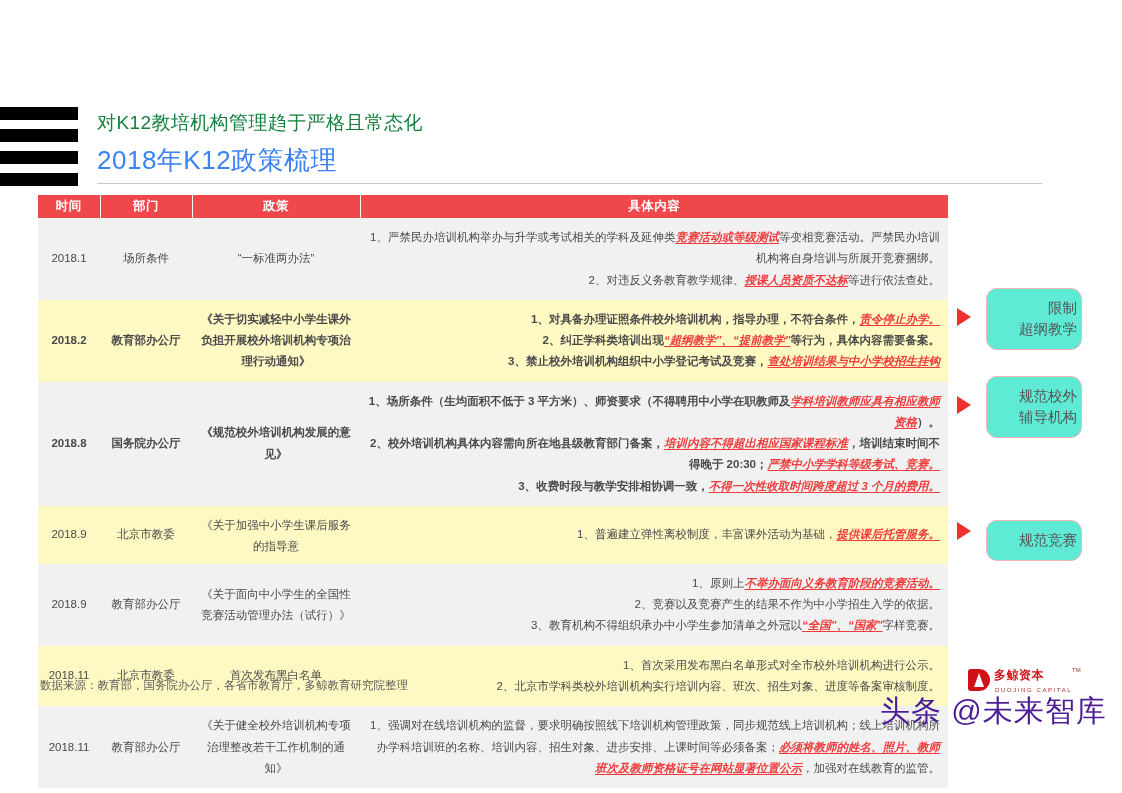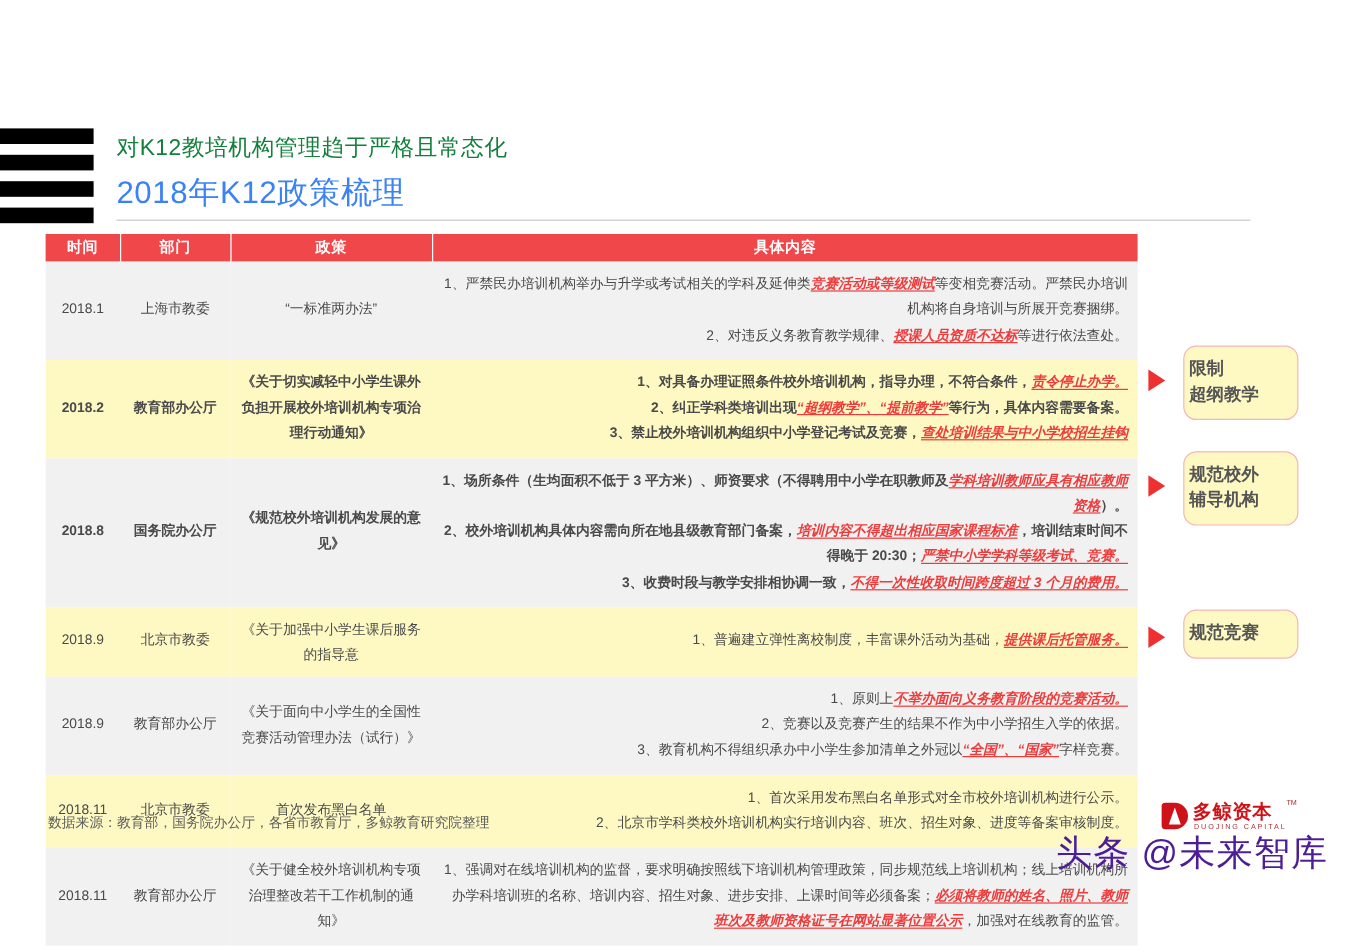--- a/index.html
+++ b/index.html
@@ -135,41 +135,40 @@
     color: #5c5c5c;
   }
 
   
   .callout {
     position: absolute;
     width: 96px;
     box-sizing: border-box;
     border: 1.6px solid #f3b7b7;
     border-radius: 11px;
-    background: #fef9c3;
+    background: #5eead4;
     color: #555555;
     font-size: 14.5px;
     line-height: 1.45;
-    text-align: left;
+    text-align: right;
     padding: 9px 4px;
-    font-weight: bold;
   }
   .arrow {
     position: absolute;
     width: 0;
     height: 0;
     border-top: 9px solid transparent;
     border-bottom: 9px solid transparent;
     border-left: 14px solid #ee3030;
   }
   #callout-1 { left: 986px; top: 288px; }
   #arrow-1   { left: 957px; top: 308px; }
   #callout-2 { left: 986px; top: 376px; }
   #arrow-2   { left: 957px; top: 396px; }
-  #callout-3 { left: 986px; top: 508px; }
+  #callout-3 { left: 986px; top: 520px; }
   #arrow-3   { left: 957px; top: 522px; }
 
   
   #logo {
     position: absolute;
     left: 968px;
     top: 667px;
     width: 118px;
     height: 34px;
   }
@@ -185,21 +184,21 @@
     position: absolute;
     left: 6px; top: 4px;
     width: 0; height: 0;
     border-left: 5px solid transparent;
     border-right: 5px solid transparent;
     border-bottom: 14px solid #ffffff;
   }
   #logo .cn {
     position: absolute;
     left: 26px; top: 0px;
-    font-size: 16px;
+    font-size: 12px;
     font-weight: bold;
     color: #cf1118;
     letter-spacing: .5px;
   }
   #logo .en {
     position: absolute;
     left: 27px; top: 20px;
     font-size: 6px;
     color: #b03030;
     letter-spacing: 1.6px;
@@ -249,21 +248,21 @@
       <tr>
         <th>时间</th>
         <th>部门</th>
         <th>政策</th>
         <th>具体内容</th>
       </tr>
     </thead>
     <tbody id="policy-body">
         <tr class="shaded">
           <td class="time">2018.1</td>
-          <td class="dept">上海市教委</td>
+          <td class="dept">场所条件</td>
           <td class="policy">“一标准两办法”</td>
           <td class="content">
             <div class="li"><span>1、严禁民办培训机构举办与升学或考试相关的学科及延伸类</span><span class="hl">竞赛活动或等级测试</span><span>等变相竞赛活动。严禁民办培训机构将自身培训与所展开竞赛捆绑。</span></div>
             <div class="li"><span>2、对违反义务教育教学规律、</span><span class="hl">授课人员资质不达标</span><span>等进行依法查处。</span></div>
           </td>
         </tr>
         <tr class="plain bold">
           <td class="time">2018.2</td>
           <td class="dept">教育部办公厅</td>
           <td class="policy">《关于切实减轻中小学生课外负担开展校外培训机构专项治理行动通知》</td>

